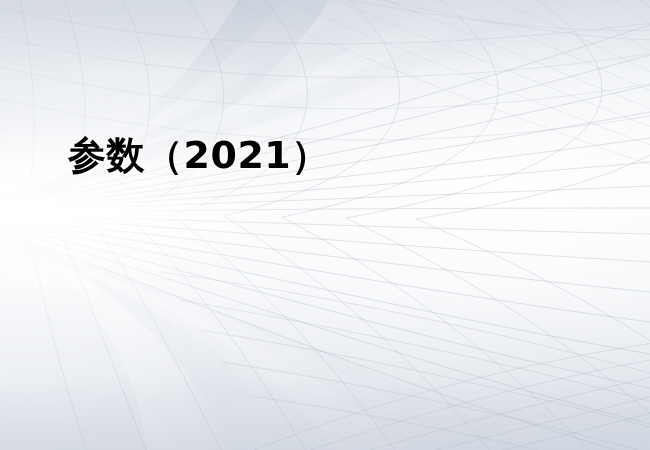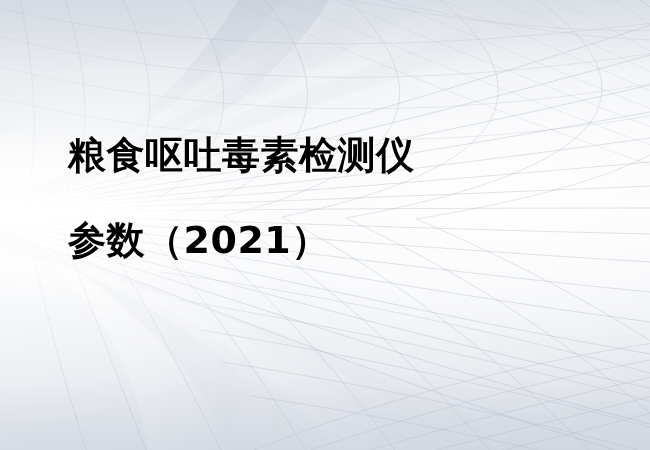--- a/index.html
+++ b/index.html
@@ -181,17 +181,16 @@
     </g>
 
     <rect x="0" y="0" width="650" height="450" fill="url(#coreGlow)"></rect>
   </svg>
 
   <div class="bg-layer bg-vignette"></div>
 
   <div class="bg-layer bg-streak"></div>
 
   <div class="title-block">
-    <div class="title-line">粮食呕吐毒素检测仪</div>
     <div class="title-line">参数（2021）</div>
   </div>
 
 </div>
 
 </body></html>

